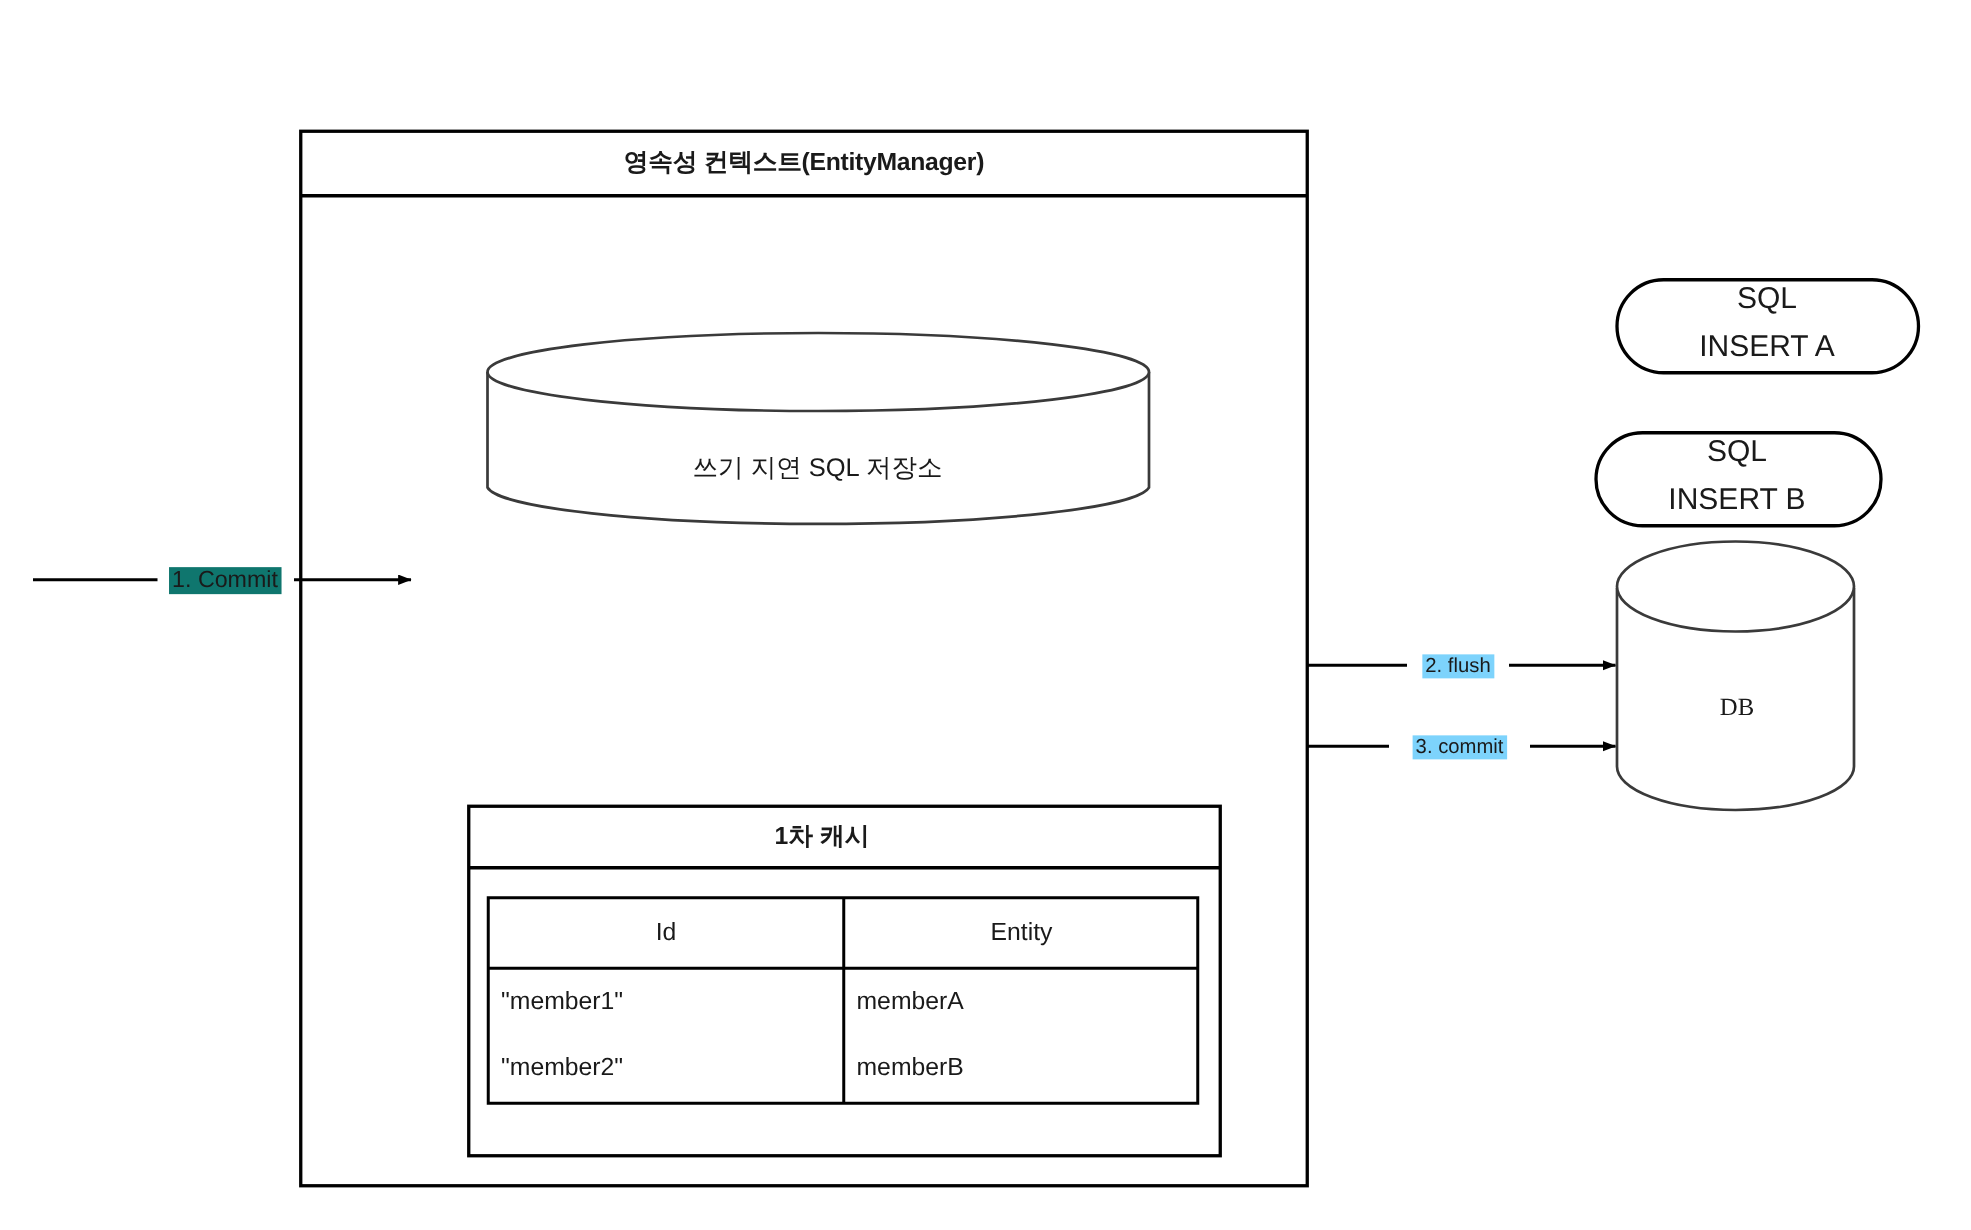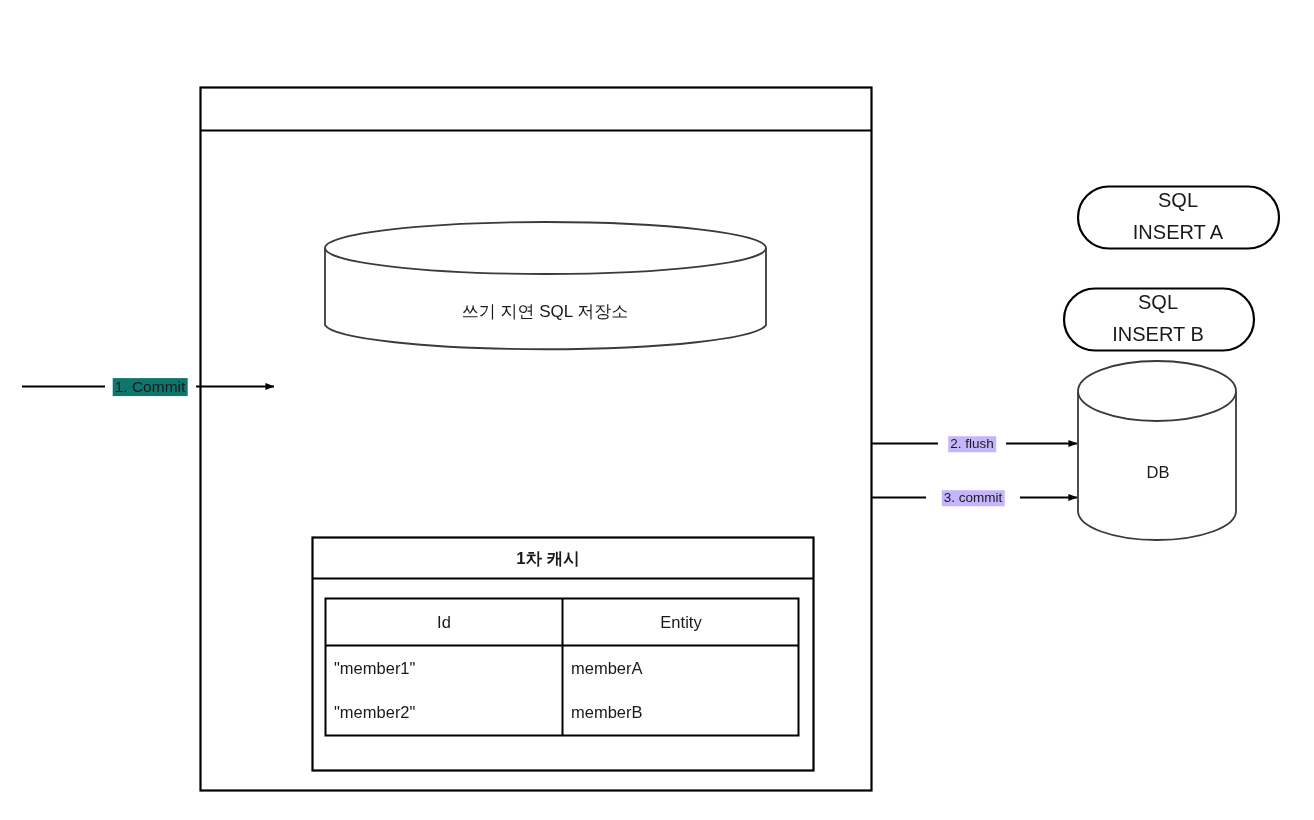--- a/index.html
+++ b/index.html
@@ -72,21 +72,21 @@
   
   #arrow-commit-label {
     font-size: 15.5px;
     transform: translate(-50%, -50%);
     background: #0f766e;
     padding: 0 2px;
   }
   .arrow-small-label {
     font-size: 13.5px;
     transform: translate(-50%, -50%);
-    background: #c4b5fd;
+    background: #7dd3fc;
     padding: 0 2px;
   }
 </style>
 </head>
 <body>
 
 <div id="canvas">
 
   <svg id="vector-layer" viewBox="0 0 1314 820" xmlns="http://www.w3.org/2000/svg">
     <defs>
@@ -129,20 +129,21 @@
       <line x1="872" y1="443.5" x2="938" y2="443.5" stroke="#000000" stroke-width="2"></line>
       <line x1="1006" y1="443.5" x2="1077" y2="443.5" stroke="#000000" stroke-width="2" marker-end="url(#arrowhead)"></line>
     </g>
 
     <g>
       <line x1="872" y1="497.5" x2="926" y2="497.5" stroke="#000000" stroke-width="2"></line>
       <line x1="1020" y1="497.5" x2="1077" y2="497.5" stroke="#000000" stroke-width="2" marker-end="url(#arrowhead)"></line>
     </g>
   </svg>
 
+  <div class="lbl lbl-center" id="em-title" style="left:536px; top:109px;">영속성 컨텍스트(EntityManager)</div>
 
   <div class="lbl lbl-center" id="store-label" style="left:545px; top:312px;">쓰기  지연 SQL 저장소</div>
 
   <div class="lbl lbl-center" id="cache-title" style="left:548px; top:558px;">1차 캐시</div>
 
   <div class="lbl cache-col-head" style="left:444px; top:622px;">Id</div>
 
   <div class="lbl cache-col-head" style="left:681px; top:622px;">Entity</div>
 
   <div class="lbl cache-cell" style="left:334px; top:668px;">"member1"</div>
@@ -152,21 +153,21 @@
   <div class="lbl cache-cell" style="left:334px; top:712px;">"member2"</div>
 
   <div class="lbl cache-cell" style="left:571px; top:712px;text-align:right;">memberB</div>
 
   <div class="lbl sql-box-label" style="left:1178px; top:200px;">SQL</div>
   <div class="lbl sql-box-label" style="left:1178px; top:232px;">INSERT A</div>
 
   <div class="lbl sql-box-label" style="left:1158px; top:302px;">SQL</div>
   <div class="lbl sql-box-label" style="left:1158px; top:334px;">INSERT B</div>
 
-  <div class="lbl lbl-center" id="db-label" style="left:1158px; top:472px;">DB</div>
+  <div class="lbl lbl-center" id="db-label" style="left:1158px; top:472px;font-family:Liberation Serif, serif;">DB</div>
 
   <div class="lbl" id="arrow-commit-label" style="left:150px; top:387px;">1. Commit</div>
 
   <div class="lbl arrow-small-label" style="left:972px; top:444px;">2. flush</div>
 
   <div class="lbl arrow-small-label" style="left:973px; top:498px;">3. commit</div>
 
 </div>
 
 </body></html>

